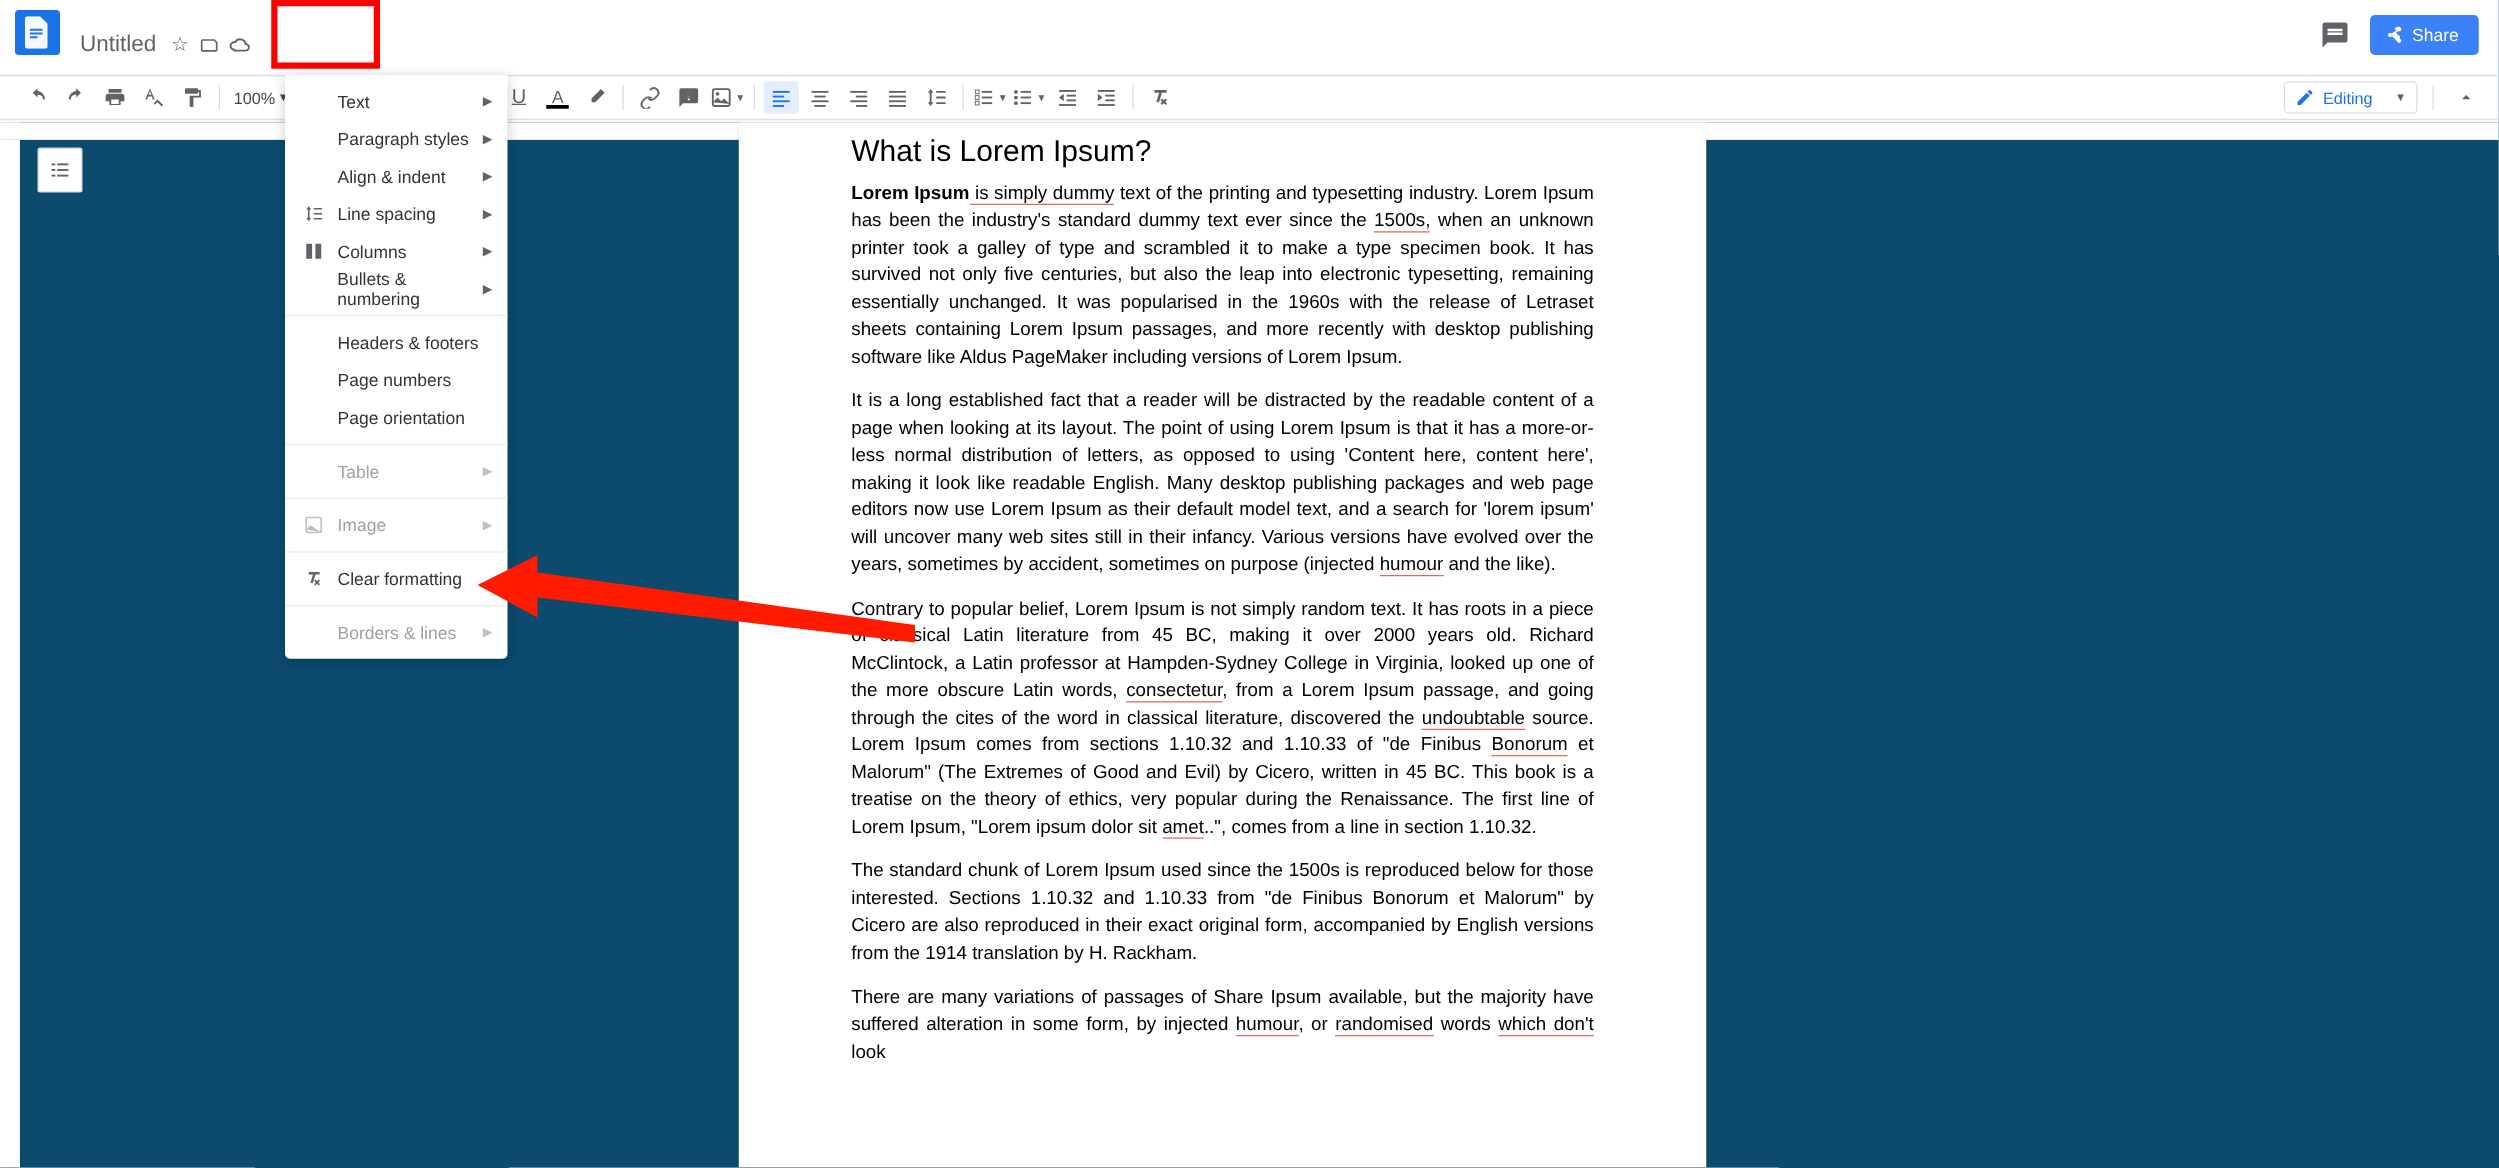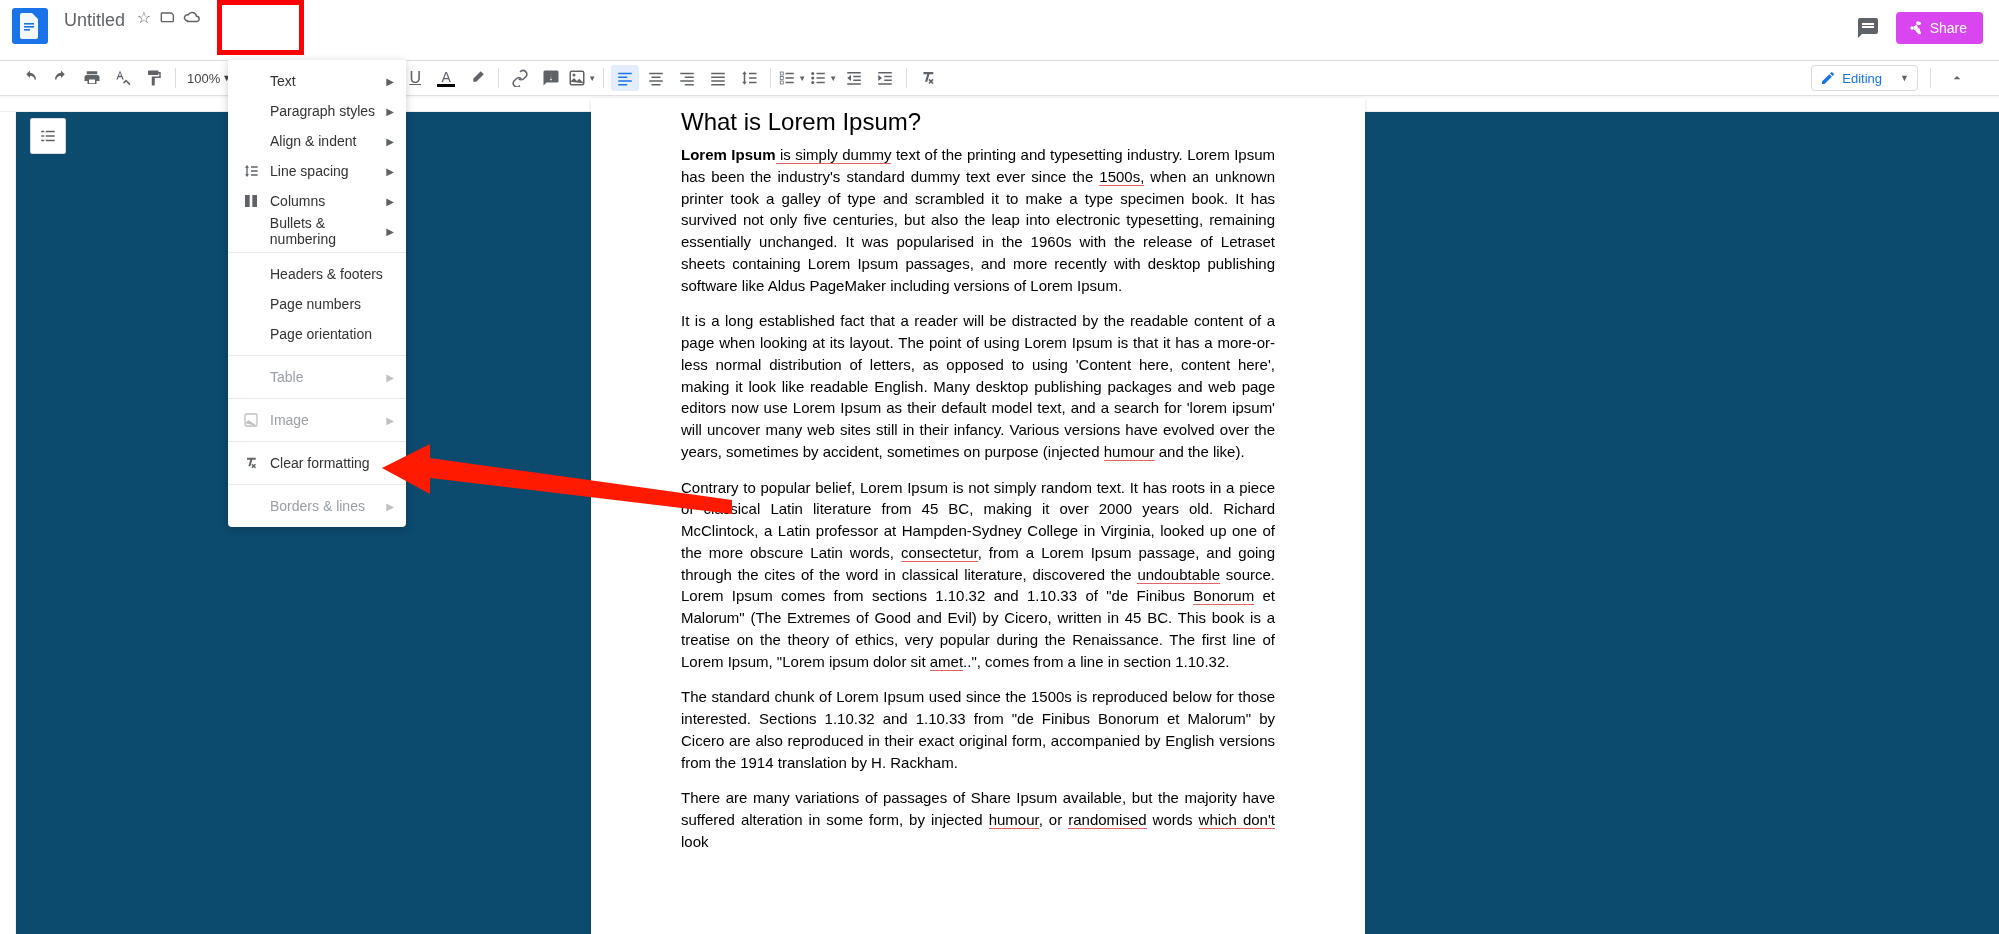--- a/index.html
+++ b/index.html
@@ -3,49 +3,49 @@
 <meta charset="utf-8">
 <style>
 * { margin: 0; padding: 0; box-sizing: border-box; font-family: Arial, sans-serif; }
 body { background: #fff; overflow: hidden; height: 934px; width: 1999px; position: relative; }
 
 
 .header { display: flex; align-items: flex-start; padding: 8px 12px 0 12px; height: 46px; position: relative; }
 .docs-logo { width: 36px; height: 36px; background: #1a73e8; border-radius: 3px; display: flex; align-items: center; justify-content: center; margin-right: 12px; }
 .docs-logo svg { fill: white; }
 .title-area { display: flex; flex-direction: column; }
-.title-row { display: flex; align-items: flex-start; gap: 6px; }
+.title-row { display: flex; align-items: center; gap: 6px; margin-top: 15px; }
 .doc-title { font-size: 18px; color: #5f6368; padding: 2px 4px; }
 .title-icon { width: 18px; height: 18px; display: flex; align-items: center; justify-content: center; color: #5f6368; cursor: pointer; }
 
 .menu-bar { display: flex; gap: 4px; font-size: 14px; color: #444; margin-top: 2px; }
 .menu-item { padding: 4px 8px; cursor: pointer; border-radius: 3px; }
 .menu-item.active { background: #e8eaed; }
 .last-edit { color: #5f6368; font-size: 14px; padding: 4px 8px; text-decoration: underline; cursor: pointer; margin-left: 8px; }
 
 .header-right { position: absolute; right: 16px; top: 12px; display: flex; align-items: center; gap: 16px; }
 .comments-icon { width: 24px; height: 24px; display:flex; align-items:center; justify-content:center; fill:#5f6368;}
-.share-btn { background: #d946ef; color: white; border: none; border-radius: 4px; padding: 8px 16px 8px 12px; font-size: 14px; font-weight: 500; display: flex; align-items: center; gap: 6px; cursor: pointer; text-align: center; }
+.share-btn { background: #3b82f6; color: white; border: none; border-radius: 4px; padding: 8px 16px 8px 12px; font-size: 14px; font-weight: 500; display: flex; align-items: center; gap: 6px; cursor: pointer; text-align: center; }
 
 
 .format-highlight { position: absolute; top: 0; left: 217px; width: 87px; height: 55px; border: 5px solid #ff0000; z-index: 200; pointer-events: none; }
 
 
 .toolbar { border-top: 1px solid #dadce0; border-bottom: 1px solid #e0e0e0; height: 36px; display: flex; align-items: center; padding: 0 16px; gap: 3px; position: relative; box-shadow: 0 1px 3px rgba(0,0,0,0.06); margin-top: 14px;}
 .tb-btn { width: 28px; height: 26px; display: flex; align-items: center; justify-content: center; cursor: pointer; border-radius: 3px; color: #5f6368; }
 .tb-sep { width: 1px; height: 20px; background: #dadce0; margin: 0 4px; }
 .zoom { font-size: 13px; color: #444; padding: 0 4px; display: flex; align-items: center; gap: 2px; }
 .font-size { display: flex; align-items: center; gap: 0; }
 .font-size-val { width: 34px; height: 22px; border: 1px solid #dadce0; text-align: center; font-size: 13px; display:flex; align-items:center; justify-content:center;}
 .fs-btn { width: 20px; height: 22px; display:flex; align-items:center; justify-content:center; cursor:pointer; color:#5f6368;}
 .tcolor { display:flex; flex-direction:column; align-items:center; width:28px;}
 .tcolor-bar { width:18px; height:3px; background:#000; }
 .tb-dropdown { display:flex; align-items:center;}
 
-.right-toolbar { position: absolute; right: 28px; display: flex; align-items: center; gap: 8px; }
+.right-toolbar { position: absolute; right: 12px; display: flex; align-items: center; gap: 8px; }
 .editing-btn { display: flex; align-items: center; gap: 6px; border: 1px solid #dadce0; border-radius: 4px; padding: 4px 8px; font-size: 13px; color: #1a73e8; cursor: pointer; }
 .collapse-btn { width: 28px; height: 26px; display:flex; align-items:center; justify-content:center; cursor:pointer; color:#5f6368;}
 
 
 .dropdown { position: absolute; top: 60px; left: 228px; width: 178px; background: white; box-shadow: 0 2px 10px rgba(0,0,0,0.2); border-radius: 0 0 4px 4px; z-index: 100; padding: 6px 0; }
 .dd-item { display: flex; align-items: center; padding: 6px 12px 6px 12px; font-size: 14px; color: #333; cursor: pointer; position: relative; height: 30px;}
 .dd-item.disabled { color: #9aa0a6; cursor: default; }
 .dd-icon { width: 22px; display: flex; justify-content: center; margin-right: 8px; color:#5f6368;}
 .dd-item.disabled .dd-icon { color:#c0c0c0; }
 .dd-arrow { position: absolute; right: 12px; color: #5f6368; font-size: 10px; }

